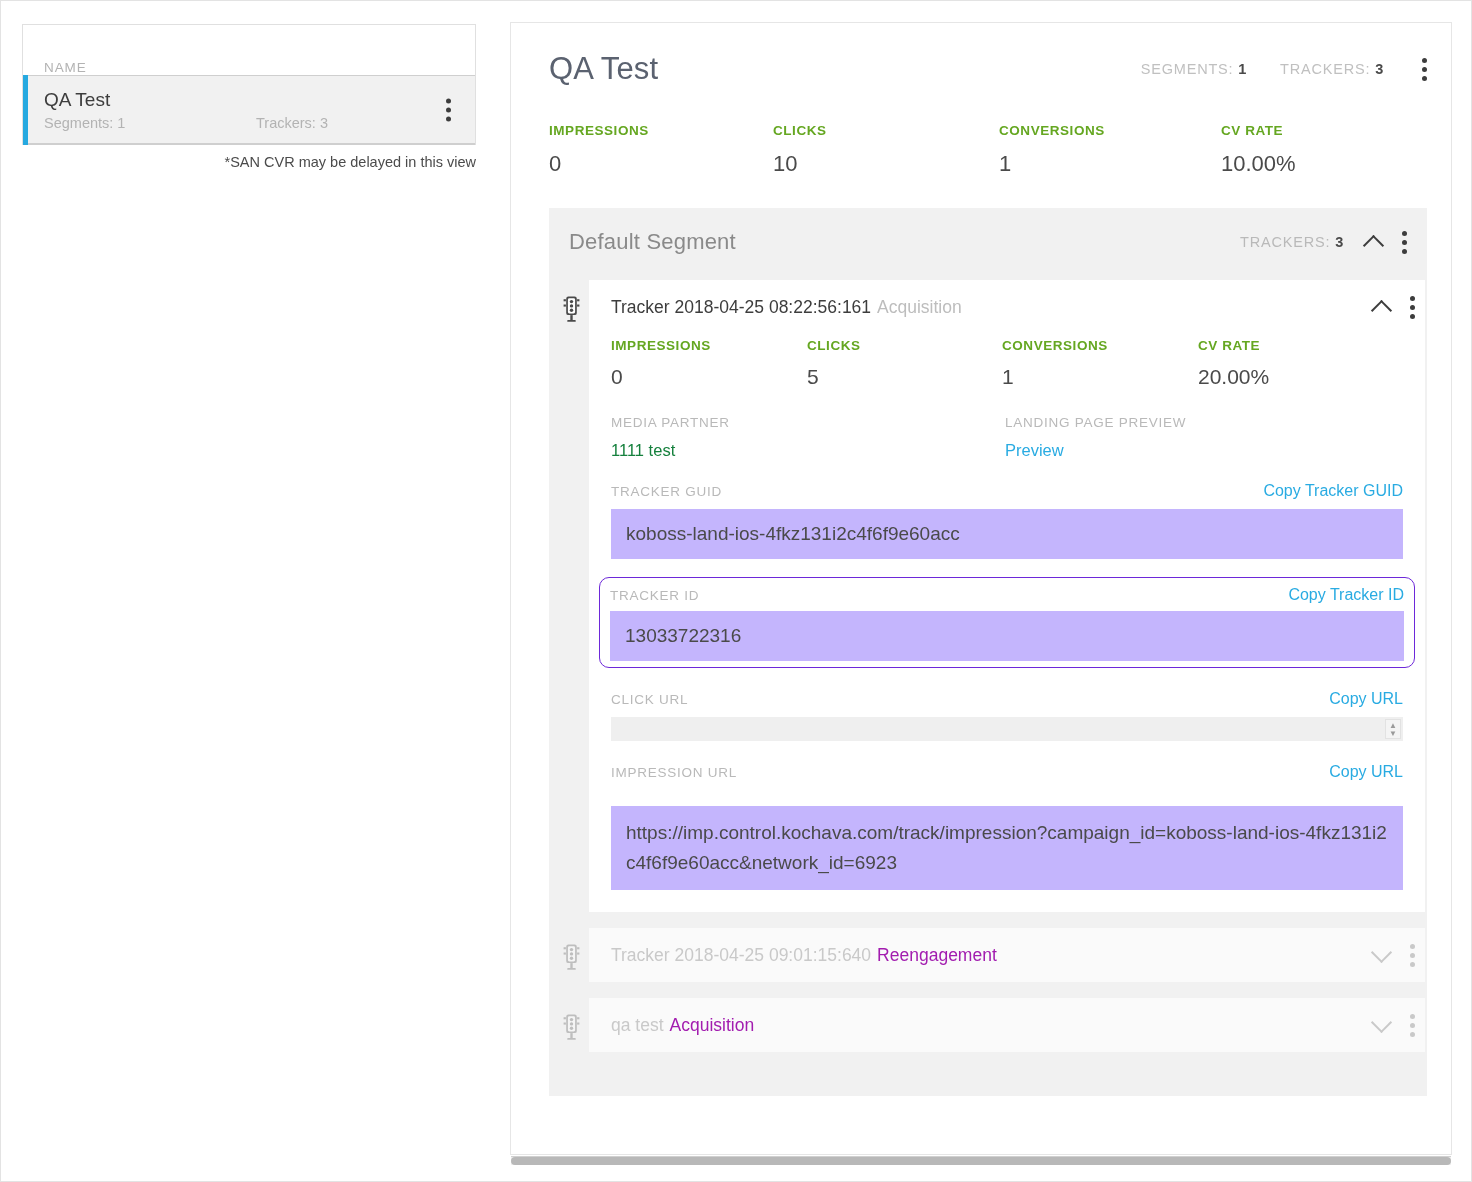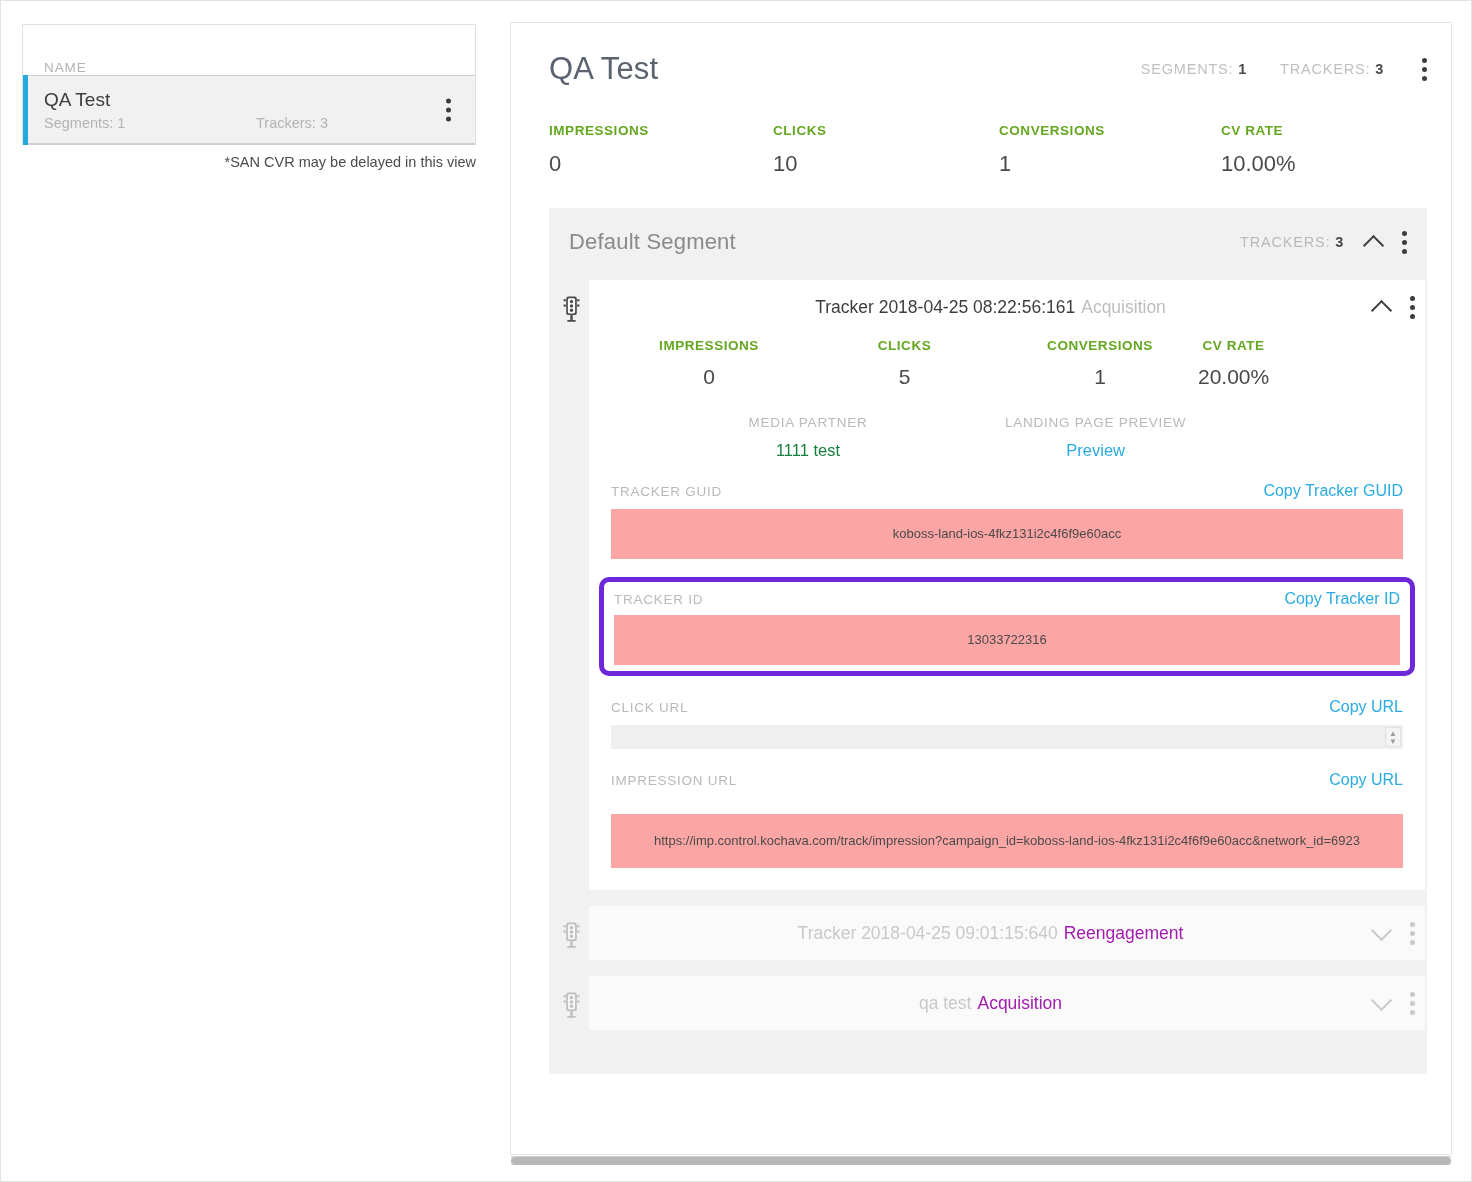--- a/index.html
+++ b/index.html
@@ -213,21 +213,20 @@
     top: 2px;
   }
   .chev.muted::before { border-color: #c9c9c9; }
 
   
   .tracker-wrap {
     display: flex;
     align-items: flex-start;
     padding-left: 4px;
     margin-bottom: 16px;
-    text-align: center;
   }
   .tl-icon {
     width: 36px;
     flex: 0 0 36px;
     display: flex;
     justify-content: center;
     padding-top: 16px;
   }
   .tracker-card {
     flex: 1;
@@ -300,23 +299,23 @@
   .link.small { font-size: 16px; }
 
   .field-block { margin-top: 22px; }
   .field-row {
     display: flex;
     align-items: baseline;
     justify-content: space-between;
     margin-bottom: 9px;
   }
   .field-box {
-    background: #fca5a5;
+    background: #c4b5fd;
     padding: 12px 15px;
-    font-size: 13px;
+    font-size: 19px;
     color: #4a4a4a;
     line-height: 30px;
     word-break: break-all;
   }
   .field-box.one { line-height: 22px; padding: 14px 15px; }
 
   .urlbox {
     position: relative;
     background: #efefef;
     padding: 12px 36px 12px 15px;
@@ -345,21 +344,21 @@
     position: absolute;
     left: 2px; right: 2px;
     top: 12px; bottom: 12px;
     background: #c3c3c3;
     border-radius: 1px;
   }
 
   
   .highlight {
     position: relative;
-    border: 5px solid #6d28d9;
+    border: 1px solid #6d28d9;
     border-radius: 10px;
     padding: 8px 10px 6px 10px;
     margin: 18px -12px 0 -12px;
   }
   .highlight .field-row { margin-bottom: 7px; }
 
   
   .tl { width: 17px; height: 26px; display:block; }
   .tl.muted { opacity: 0.30; }
 </style>

